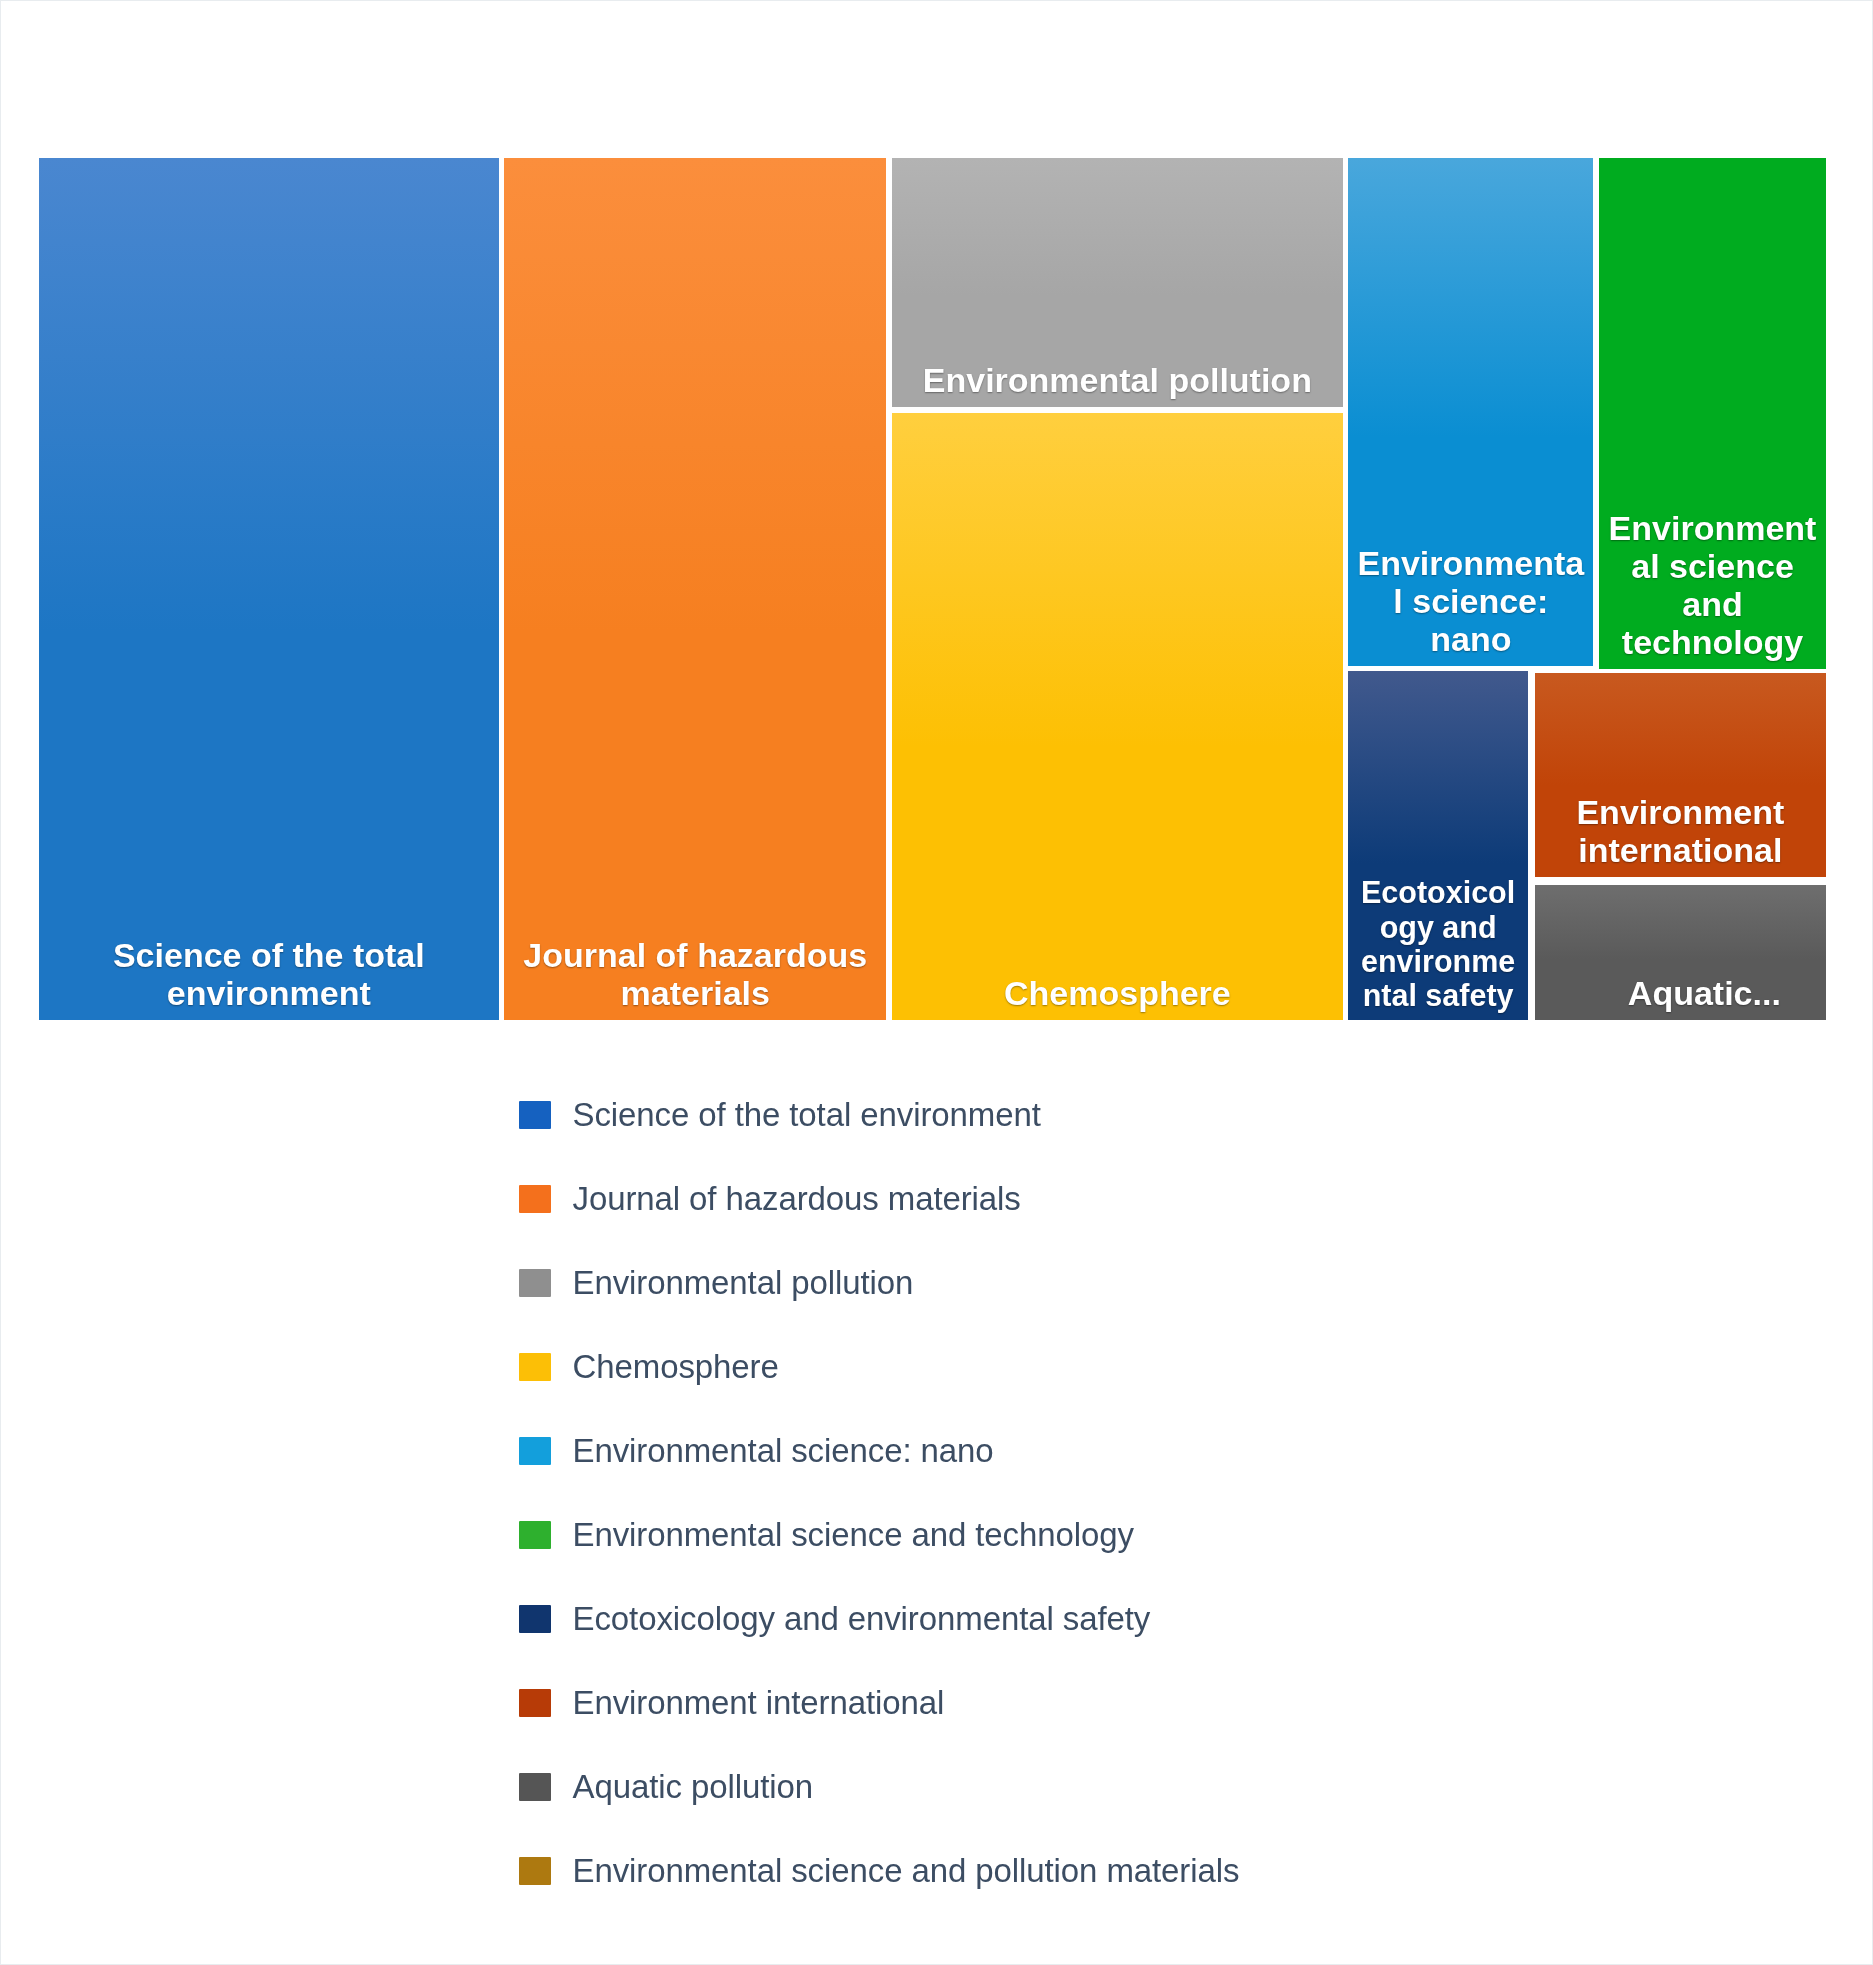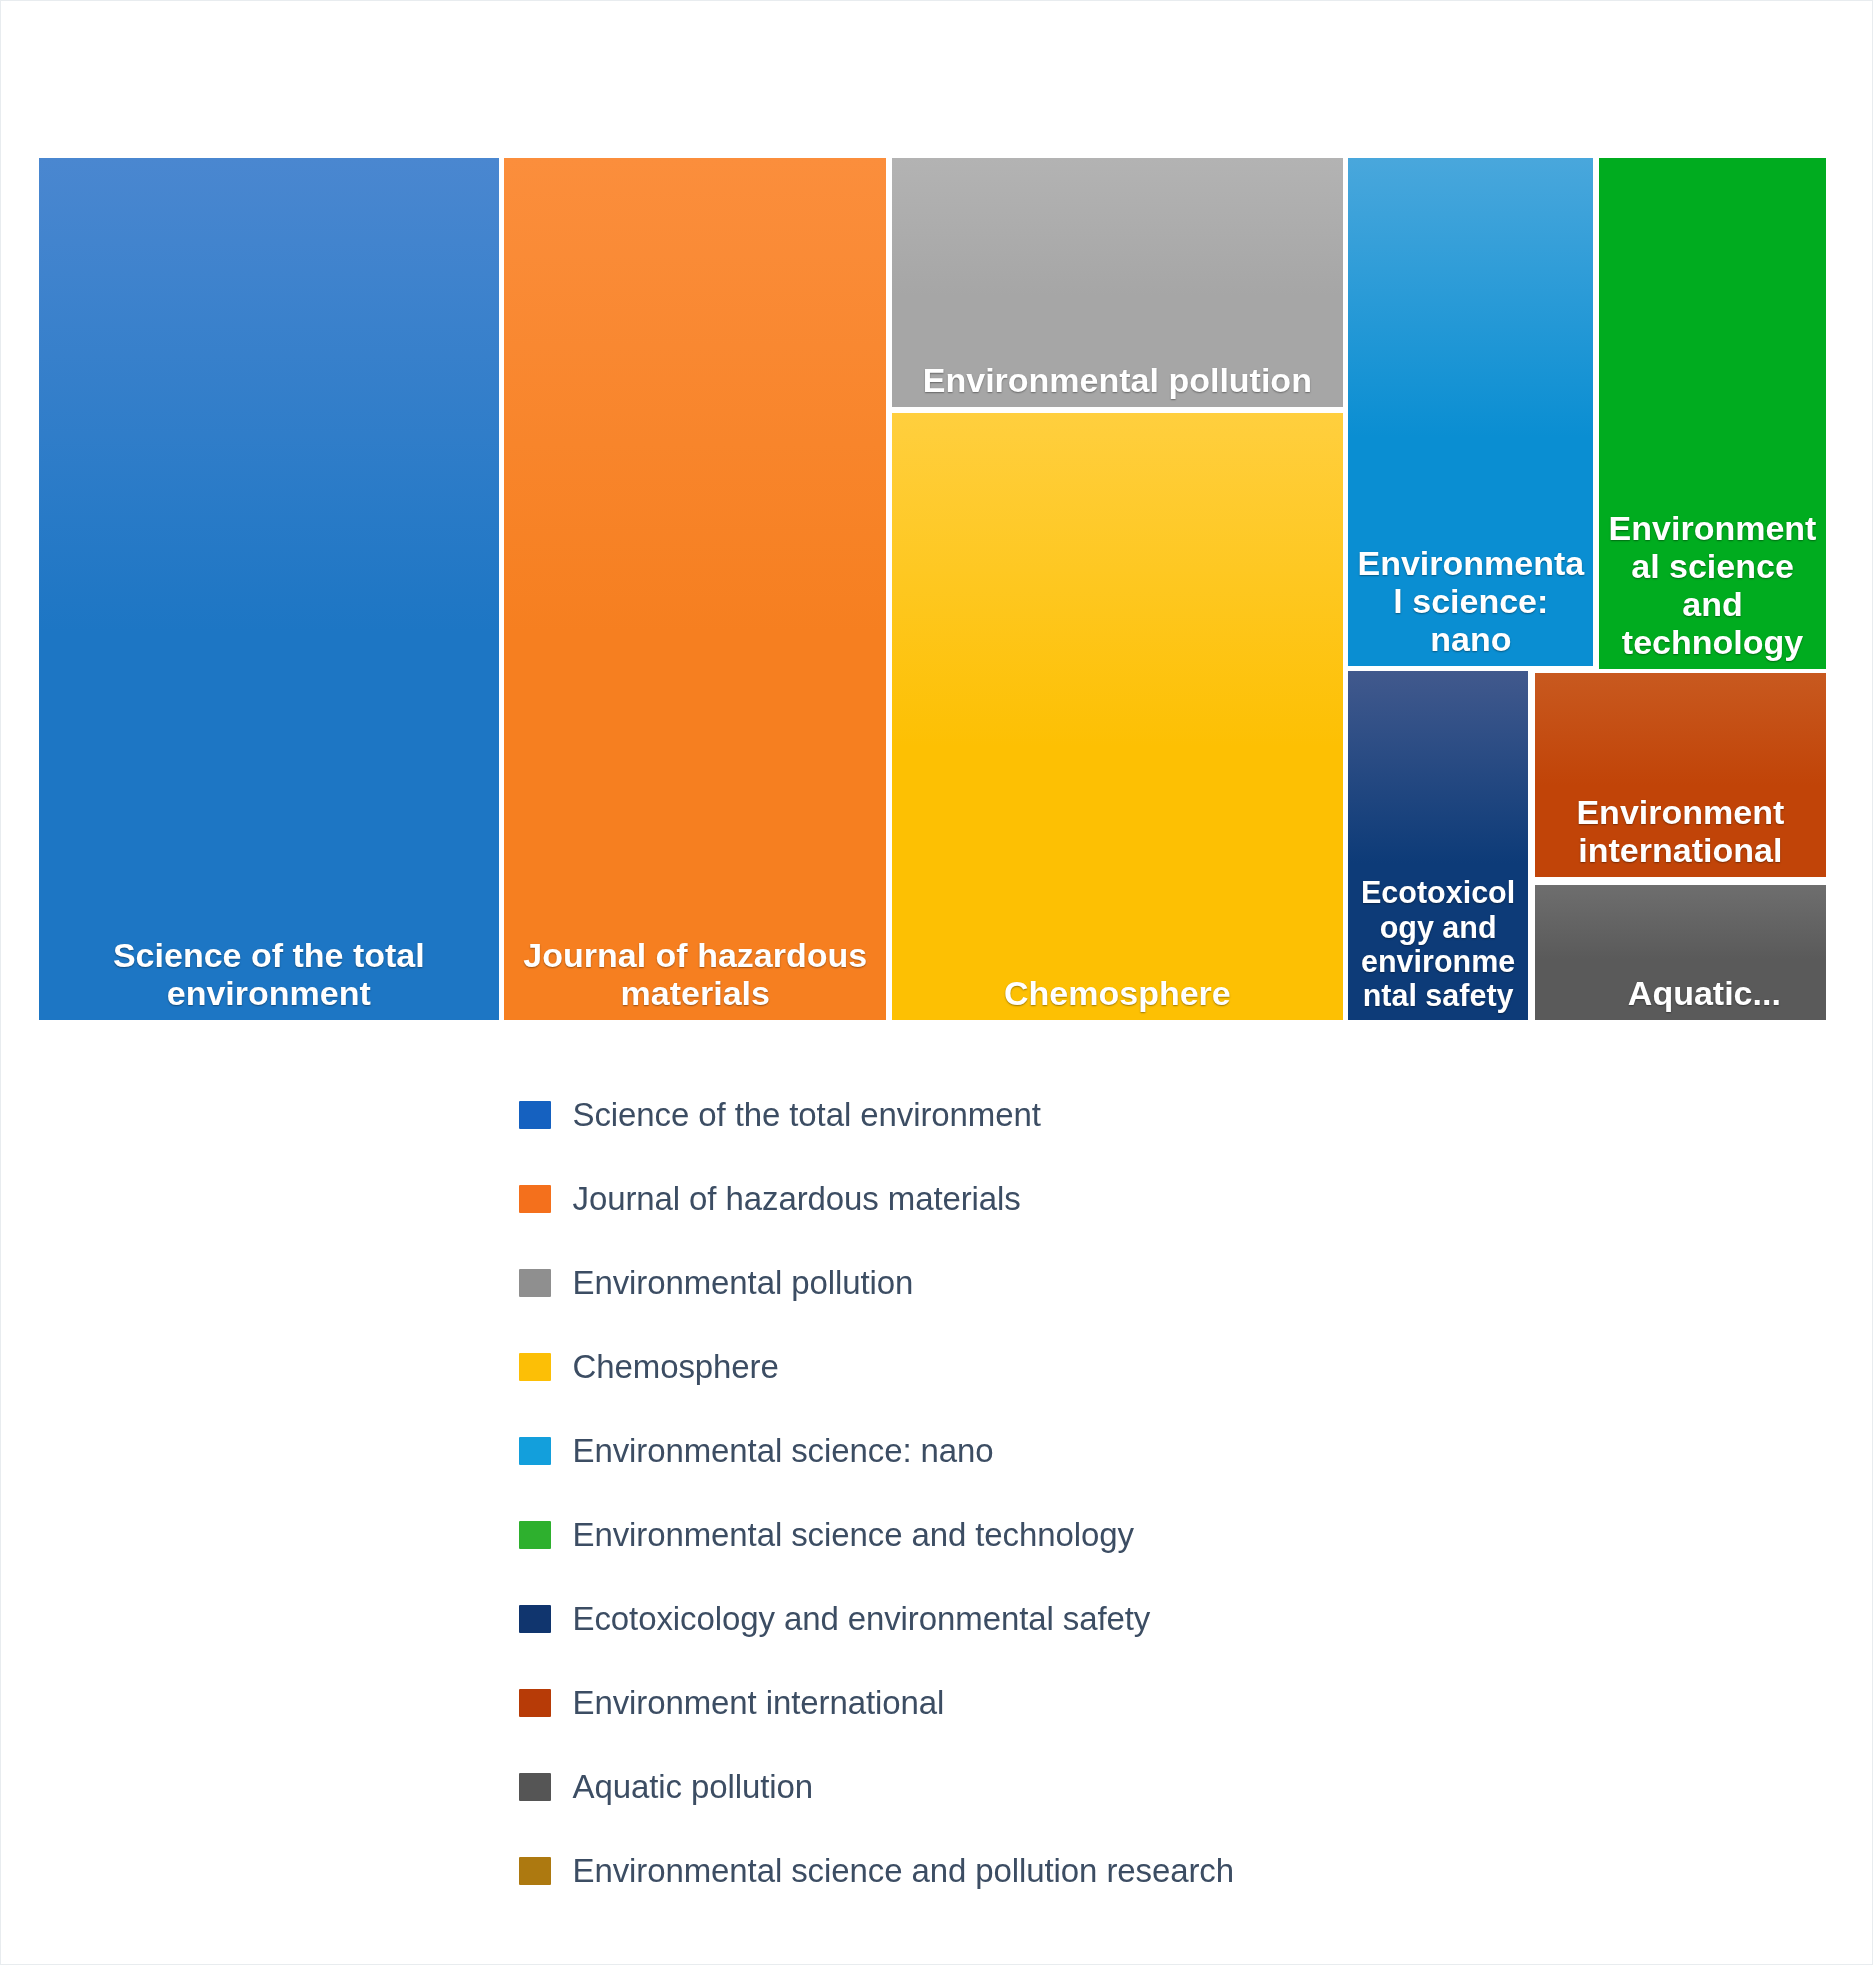--- a/index.html
+++ b/index.html
@@ -152,18 +152,18 @@
       <div class="legend-row">
         <span class="legend-swatch" style="background: rgb(183, 59, 7);"></span>
         <span class="legend-text">Environment international</span>
       </div>
       <div class="legend-row">
         <span class="legend-swatch" style="background: rgb(85, 85, 85);"></span>
         <span class="legend-text">Aquatic pollution</span>
       </div>
       <div class="legend-row">
         <span class="legend-swatch" style="background: rgb(173, 121, 16);"></span>
-        <span class="legend-text">Environmental science and pollution research</span>
+        <span class="legend-text">Environmental science and pollution materials</span>
       </div>
     </div>
 
 </div>
 
 
 </body></html>

